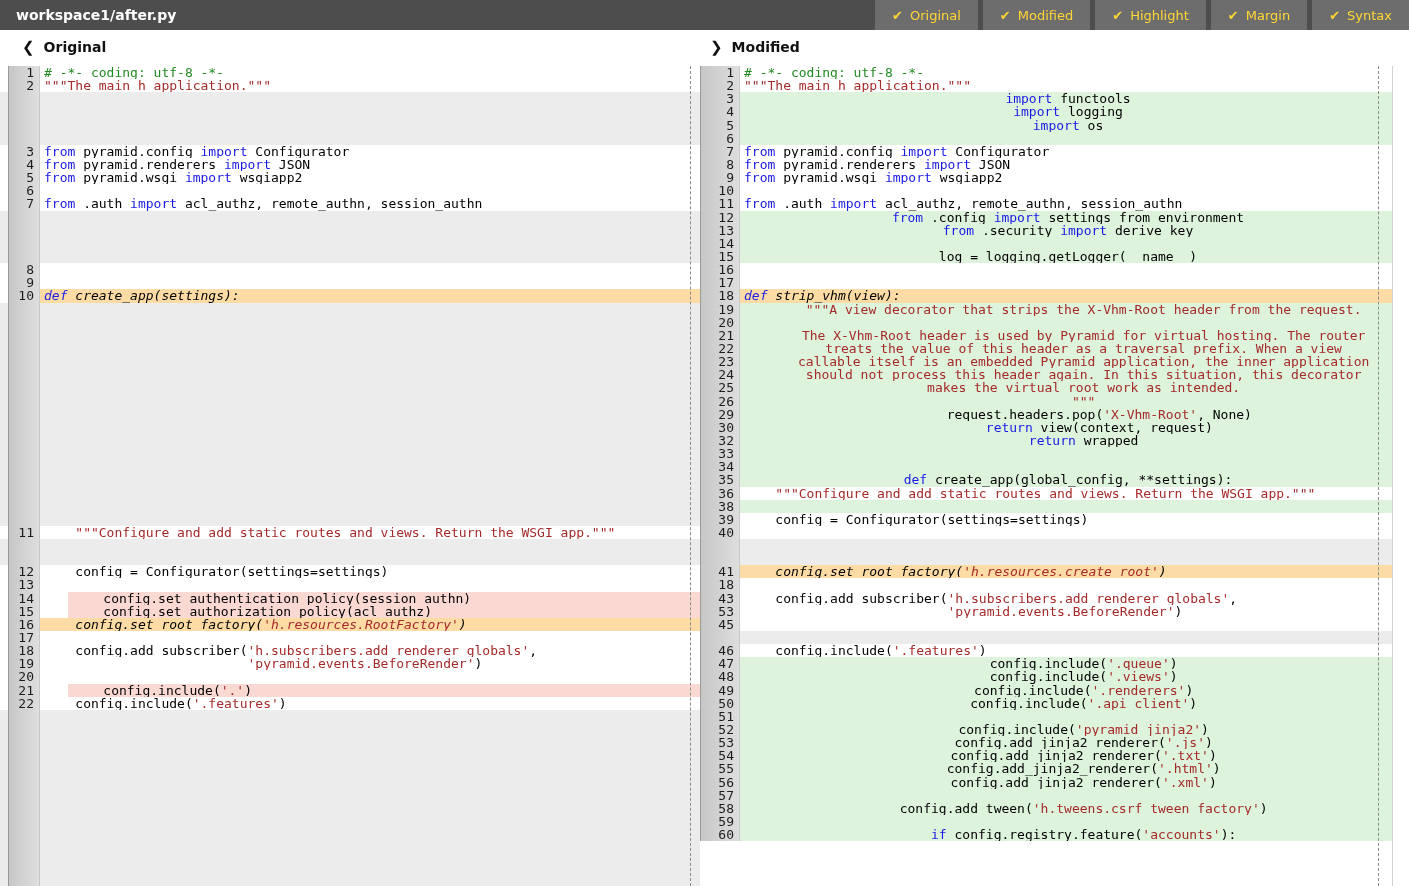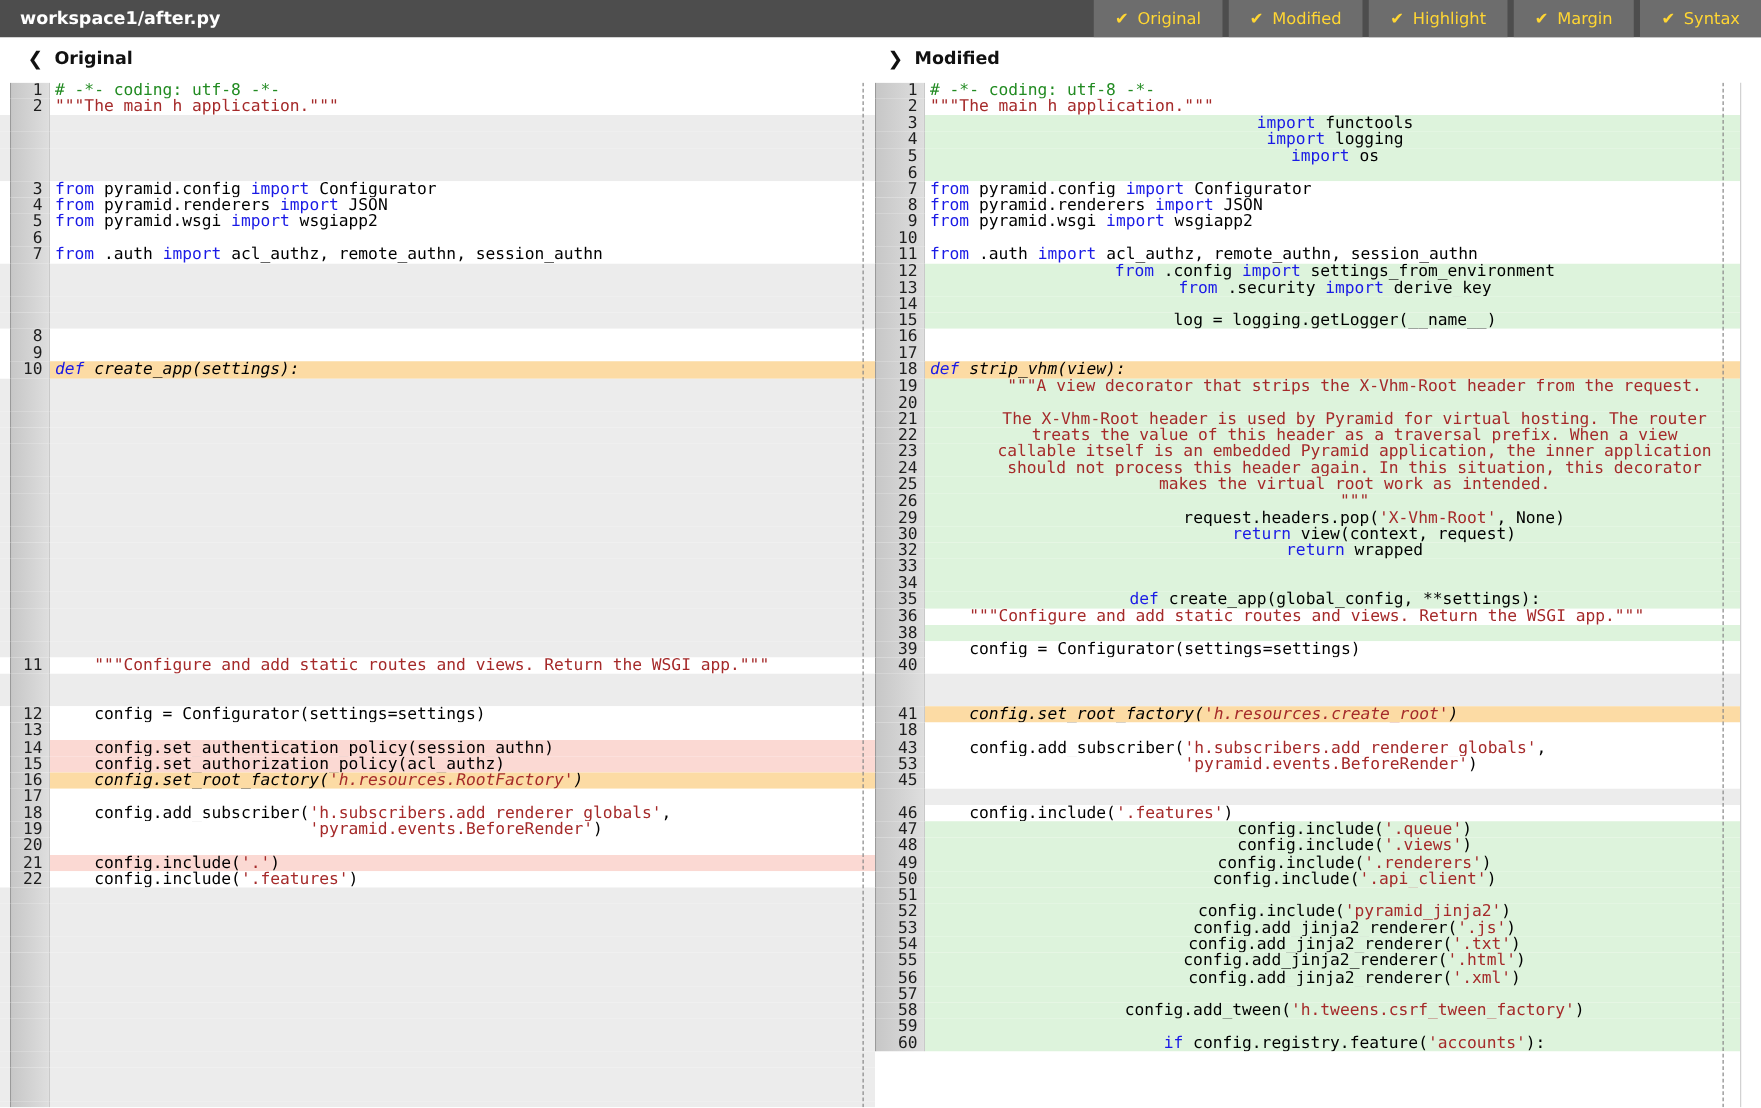--- a/index.html
+++ b/index.html
@@ -40,21 +40,21 @@
   .strip.filler { background:var(--filler,#ececec); }
   .ln { flex:none; text-align:right; padding-right:5px; color:#1d1d1d;
         background:linear-gradient(to right,#c7c7c7,#dedede);
         border-left:1px solid #9a9a9a; border-right:1px solid #c9c9c9; }
   #pane-left  .ln { width:32px; }
   #pane-right .ln { width:40px; }
   .code { flex:1 1 auto; white-space:pre; overflow:hidden; padding-left:4px; color:#000; }
 
   .bg-same   { background:#ffffff; }
   .bg-add    { background:var(--add,#ddf3dc);text-align:center; }
-  .bg-del    { background:var(--del,#fbd9d3); }
+  .bg-del    { background:var(--del,#fbd9d3);margin-left:28px; }
   .bg-chg    { background:var(--chg,#fcdba4);font-style:italic; }
   .bg-filler { background:var(--filler,#ececec); }
 
   .tk-k { color:var(--kw,#1a1ae6); }
   .tk-s { color:var(--str,#a52a2a); }
   .tk-c { color:var(--com,#228b22);text-align:right; }
   .tk-t { color:#000; }
 
   .margin-line { position:absolute; top:0; bottom:0; width:0;
                  border-left:1px dashed #8a8a8a; pointer-events:none; }

